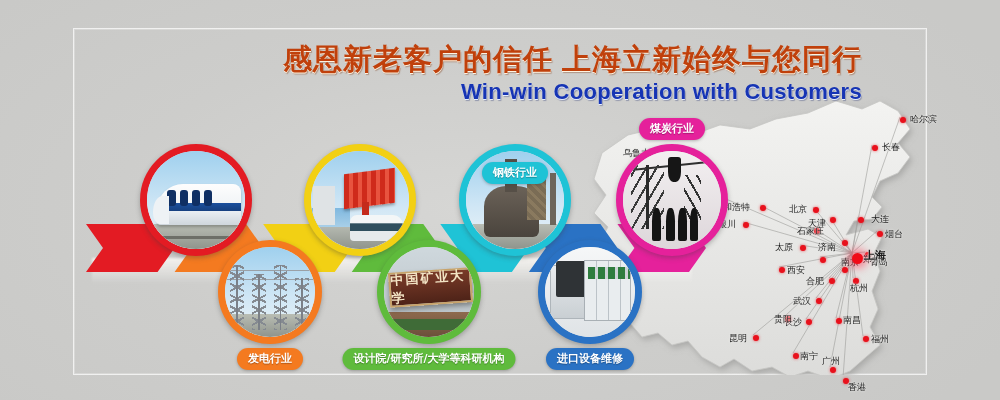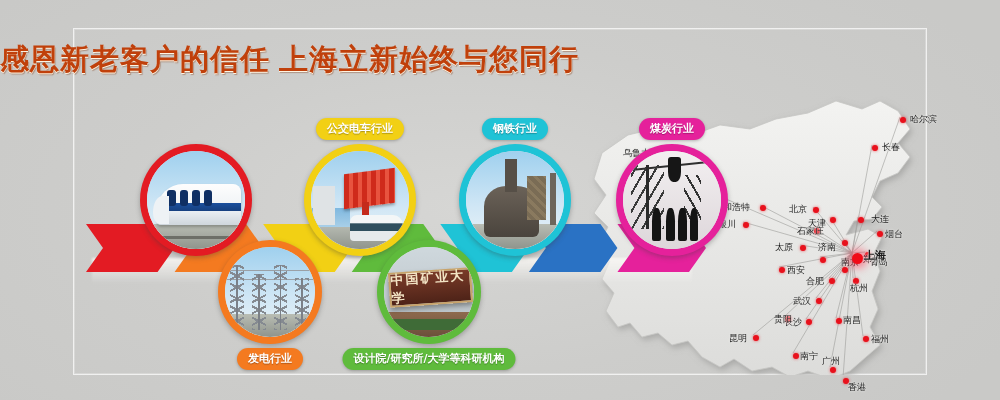--- a/index.html
+++ b/index.html
@@ -17,21 +17,21 @@
   
   .frame{
     position:absolute;left:73px;top:28px;width:852px;height:345px;
     border:1px solid rgba(255,255,255,0.72);
     box-shadow:0 0 0 1px rgba(255,255,255,0.25) inset;
     pointer-events:none;
   }
 
   
   .headline{
-    position:absolute;left:0;top:44px;width:862px;text-align:left;
+    position:absolute;left:0;top:44px;width:862px;text-align:right;
     z-index:30;
   }
   .h-cn{
     font-size:29px;font-weight:bold;letter-spacing:1px;
     color:#c0400b;
     text-shadow:0 1px 0 #fff4e2,1px 2px 1px rgba(120,45,5,.35);
     line-height:1.08;
     white-space:nowrap;
   }
   .h-en{
@@ -369,38 +369,37 @@
           <div class="train-win" style="left:46%;width:8%;"></div>
           <div class="train-win" style="left:58%;width:8%;"></div>
           <div class="train-nose"></div>
             <div class="rail"></div>
         </div>
       </div>
     </div>
   </div>
 
   <div class="node" style="left:304px;top:144px;">
-    <div class="pill top" style="background: rgb(242, 208, 20);">公交电车行业</div>
     <div class="ring" id="ring-bus" style="width: 112px; height: 112px; background: rgb(242, 208, 20);">
       <div class="photo">
         <div class="ph">
             <div class="sky"></div>
             <div class="ground"></div>
           <div class="wtr"></div>
             <div class="bld"></div>
           <div class="pav"></div>
             <div class="pav-col"></div>
             <div class="bus"></div>
         </div>
       </div>
     </div>
   </div>
 
   <div class="node" style="left:459px;top:144px;">
-    <div class="pill top" style="background: rgb(31, 195, 214);">钢铁行业</div>
+    <div class="pill top" style="background: rgb(31, 195, 214); margin-top: 44px;">钢铁行业</div>
     <div class="ring" id="ring-steel" style="width: 112px; height: 112px; background: rgb(31, 195, 214);">
       <div class="photo">
         <div class="ph">
             <div class="sky"></div>
             <div class="ground"></div>
           <div class="mill"></div>
             <div class="mill-t"></div>
             <div class="mill-fr"></div>
             <div class="stack"></div>
         </div>
@@ -452,18 +451,33 @@
             <div class="uni-sky"></div>
             <div class="uni-base"></div>
             <div class="hedge"></div>
           <div class="sign">中国矿业大学</div>
         </div>
       </div>
     </div>
     <div class="pill bot" style="background: rgb(95, 187, 60); margin-top: 44px;">设计院/研究所/大学等科研机构</div>
   </div>
 
+  <div class="node" style="left:538px;top:240px;">
+    <div class="ring" id="ring-import" style="width: 104px; height: 104px; background: rgb(42, 114, 196);">
+      <div class="photo">
+        <div class="ph">
+            <div class="sg-bg"></div>
+          <div class="breaker"></div>
+            <div class="brk-blk"></div>
+          <div class="cab"></div>
+            <div class="cab-grn"></div>
+        </div>
+      </div>
+    </div>
+    <div class="pill bot" style="background: rgb(42, 114, 196);">进口设备维修</div>
+  </div>
 
   <div class="headline">
     <div class="h-cn">感恩新老客户的信任 上海立新始终与您同行</div>
+    <div class="h-en">Win-win Cooperation with Customers</div>
   </div>
 
 </div>
 
 </body></html>

